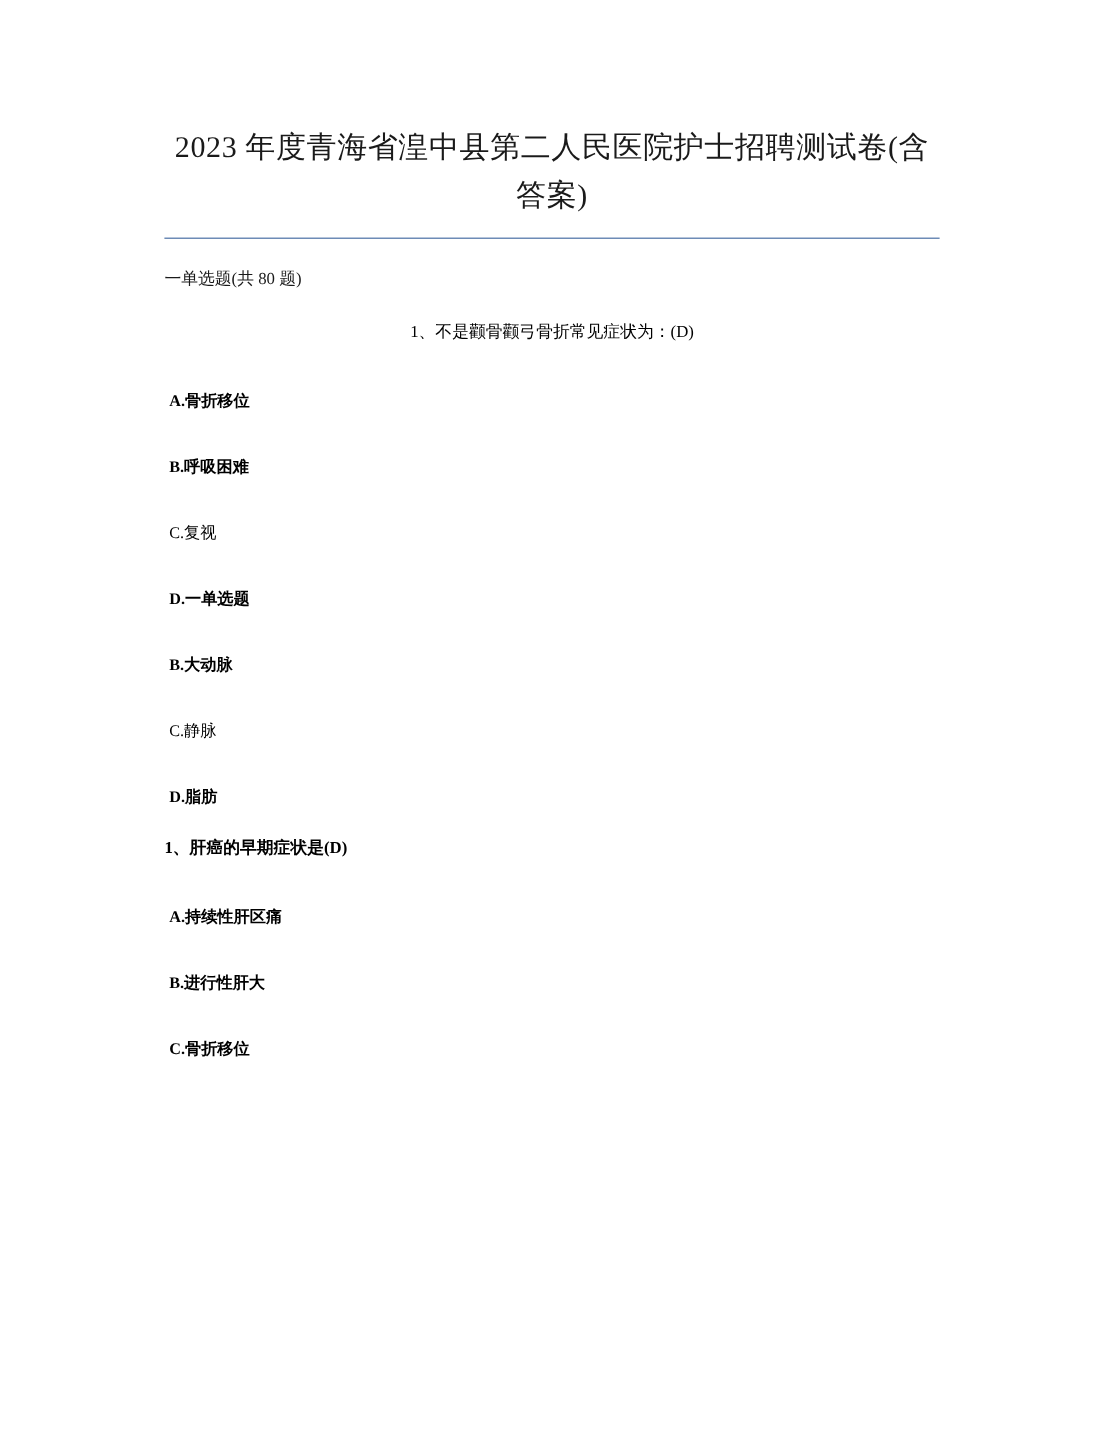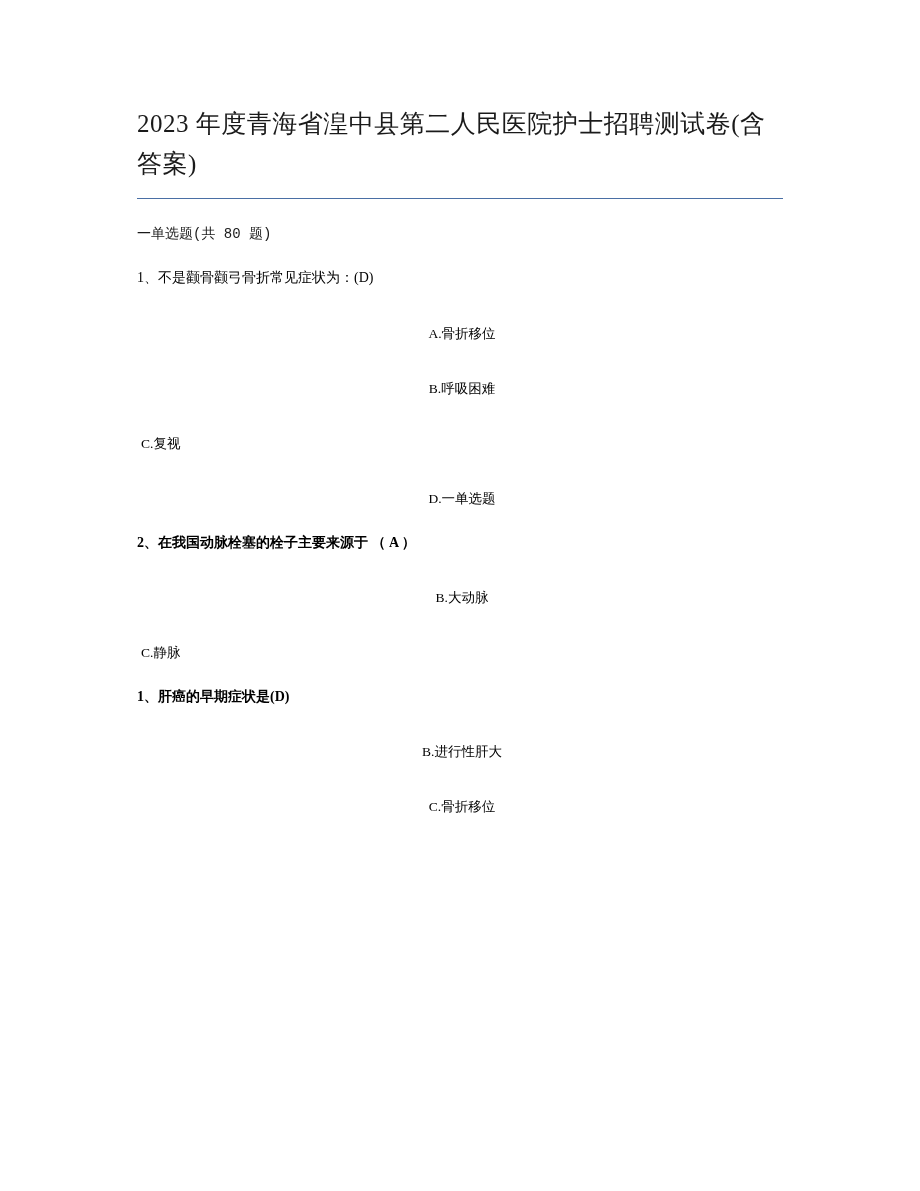--- a/index.html
+++ b/index.html
@@ -19,58 +19,57 @@
     width: 920px;
     height: 1191px;
     box-sizing: border-box;
     padding: 104px 137px 0 137px;
     position: relative;
   }
   .doc-title {
     font-size: 25px;
     line-height: 40px;
     font-weight: normal;
-    text-align: left;
+    text-align: center;
     letter-spacing: 0.5px;
     margin: 0;
     color: #1a1a1a;
     font-family: "Liberation Serif", "DejaVu Serif", serif;
   }
   .title-rule {
     border: none;
     border-top: 1px solid #4a6fa5;
     margin: 14px 0 0 0;
     height: 0;
   }
   .section-heading {
     font-size: 14px;
     line-height: 22px;
     margin: 24px 0 0 0;
     color: #1a1a1a;
-    font-family: Liberation Mono, monospace;
   }
   .q-stem {
     font-size: 14px;
     line-height: 22px;
     margin: 22px 0 0 0;
     font-weight: bold;
     color: #000;
   }
   .q-stem.light {
     font-weight: normal;
+    text-align: center;
   }
   .opt {
     font-size: 13.5px;
     line-height: 22px;
     margin: 33px 0 0 0;
     color: #000;
   }
   .opt.b {
-    font-weight: normal;
-    text-align: center;
+    font-weight: bold;
   }
   .first-opt {
     margin-top: 34px;
   }
   .indent {
     padding-left: 4px;
   }
 </style>
 </head>
 <body>
@@ -81,21 +80,22 @@
   <hr class="title-rule">
 
   <p class="section-heading">一单选题(共 80 题)</p>
 
   <p class="q-stem light">1、不是颧骨颧弓骨折常见症状为：(D)</p>
   <p class="opt b first-opt indent">A.骨折移位</p>
   <p class="opt b indent">B.呼吸困难</p>
   <p class="opt indent">C.复视</p>
   <p class="opt b indent">D.一单选题</p>
 
-  <p class="q-stem">2、在我国动脉栓塞的栓子主要来源于 （ A ）</p>
   <p class="opt b indent">B.大动脉</p>
   <p class="opt indent">C.静脉</p>
+  <p class="opt b indent">D.脂肪</p>
 
   <p class="q-stem">1、肝癌的早期症状是(D)</p>
+  <p class="opt b first-opt indent">A.持续性肝区痛</p>
   <p class="opt b indent">B.进行性肝大</p>
   <p class="opt b indent">C.骨折移位</p>
 
 </div>
 
 </body></html>

